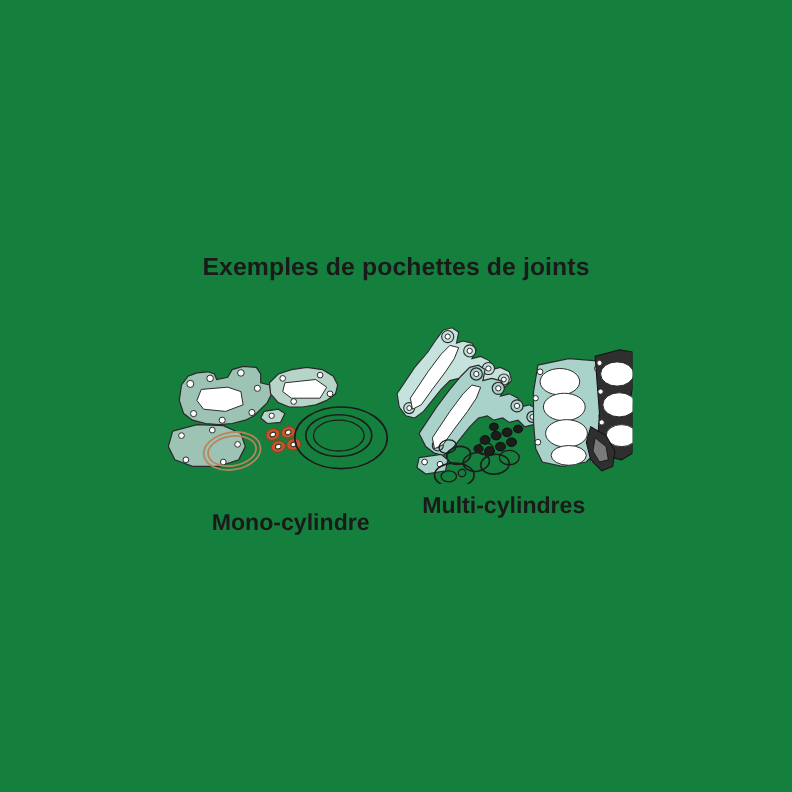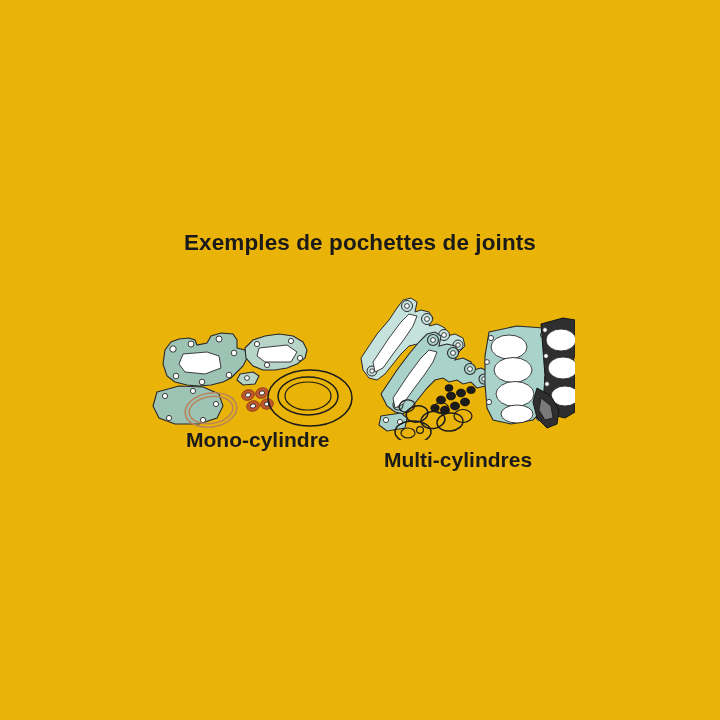--- a/index.html
+++ b/index.html
@@ -8,21 +8,21 @@
     padding: 0;
     background: #ffffff;
   }
   body {
     font-family: "Liberation Sans", sans-serif;
   }
   #page {
     position: relative;
     width: 720px;
     height: 720px;
-    background: #eab308;
+    background: #15803d;
     overflow: hidden;
   }
   #content {
     position: absolute;
     left: 0;
     top: 0;
     width: 720px;
     height: 720px;
   }
 
@@ -49,23 +49,23 @@
     position: absolute;
     font-family: "Liberation Sans", sans-serif;
     font-weight: bold;
     font-size: 21px;
     line-height: 24px;
     color: #1a1a1a;
     white-space: nowrap;
   }
   #caption-mono {
     left: 186px;
-    top: 428px;
+    top: 464px;
     width: 150px;
-    text-align: left;
+    text-align: right;
   }
   #caption-multi {
     left: 378px;
     top: 448px;
     width: 160px;
     text-align: center;
   }
 
   
   .photo-stage {

